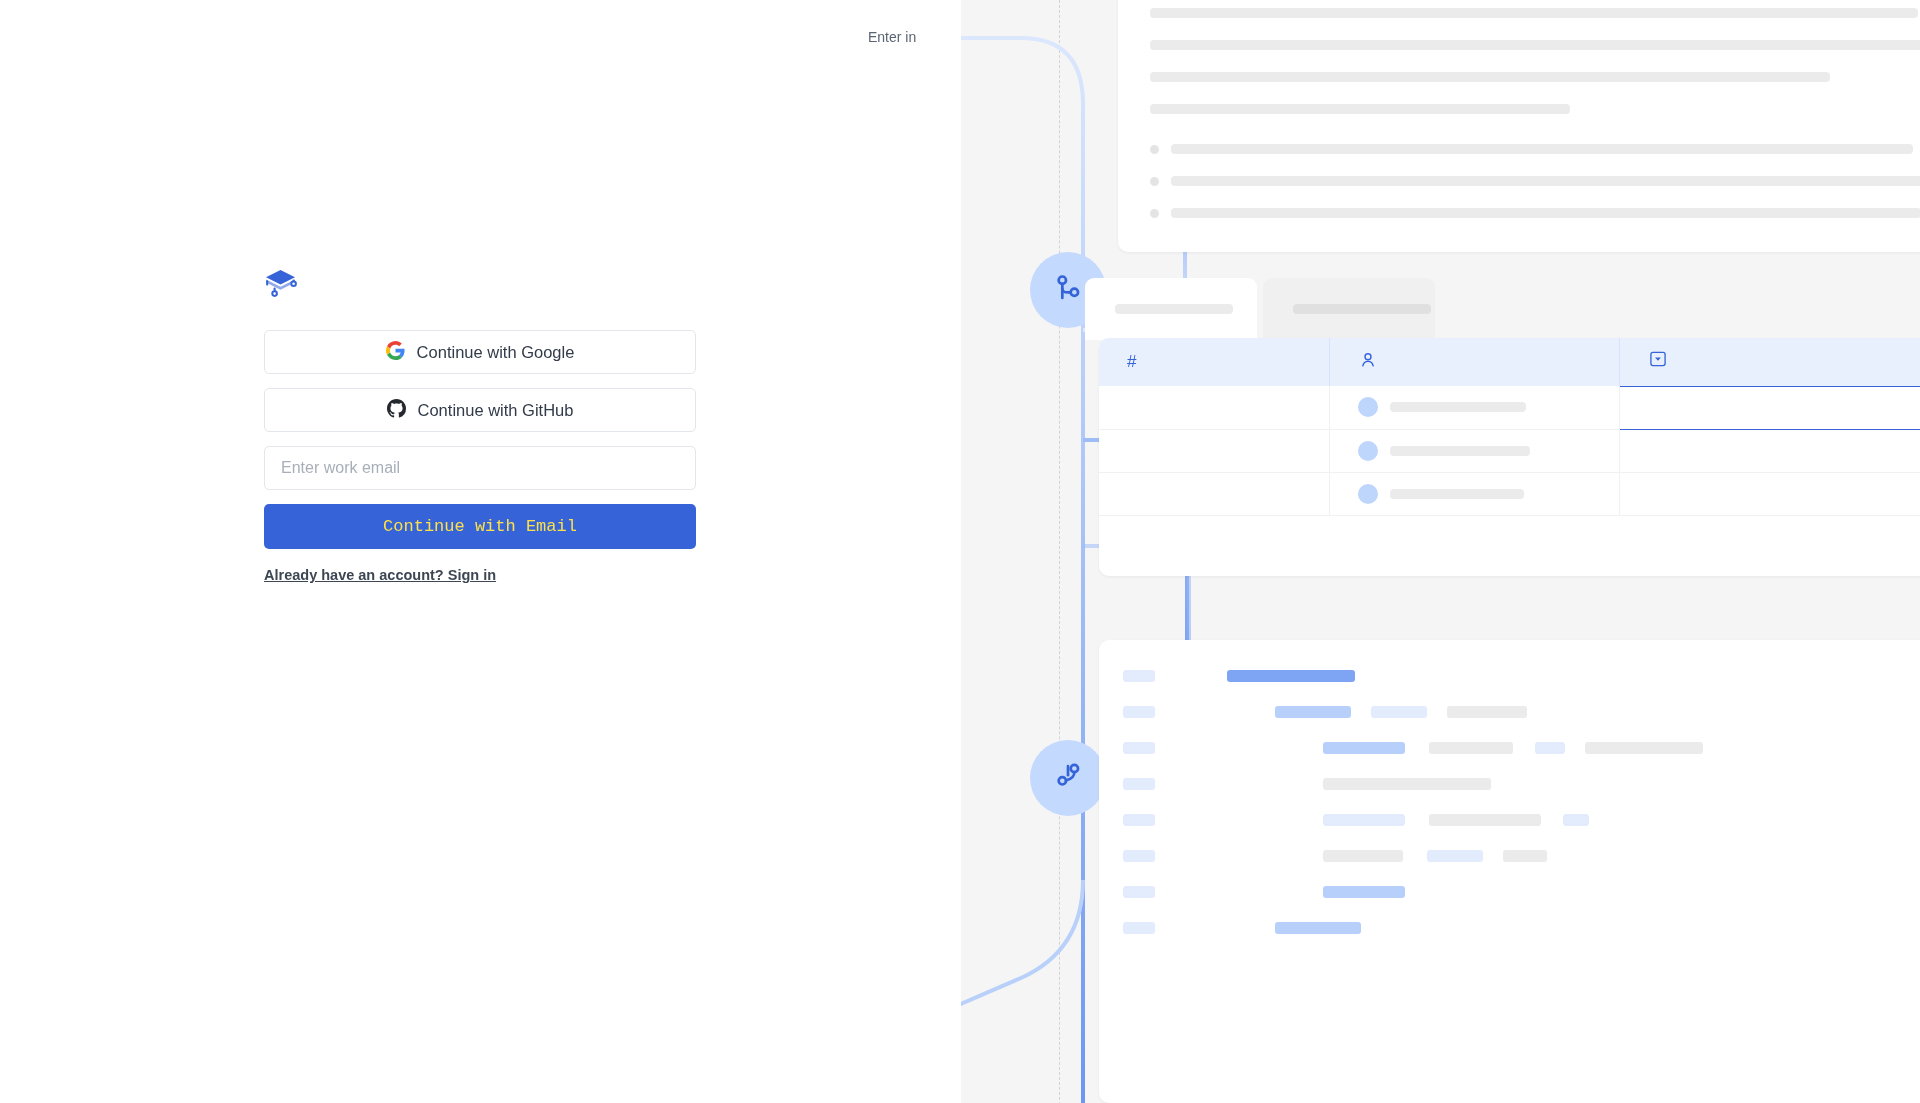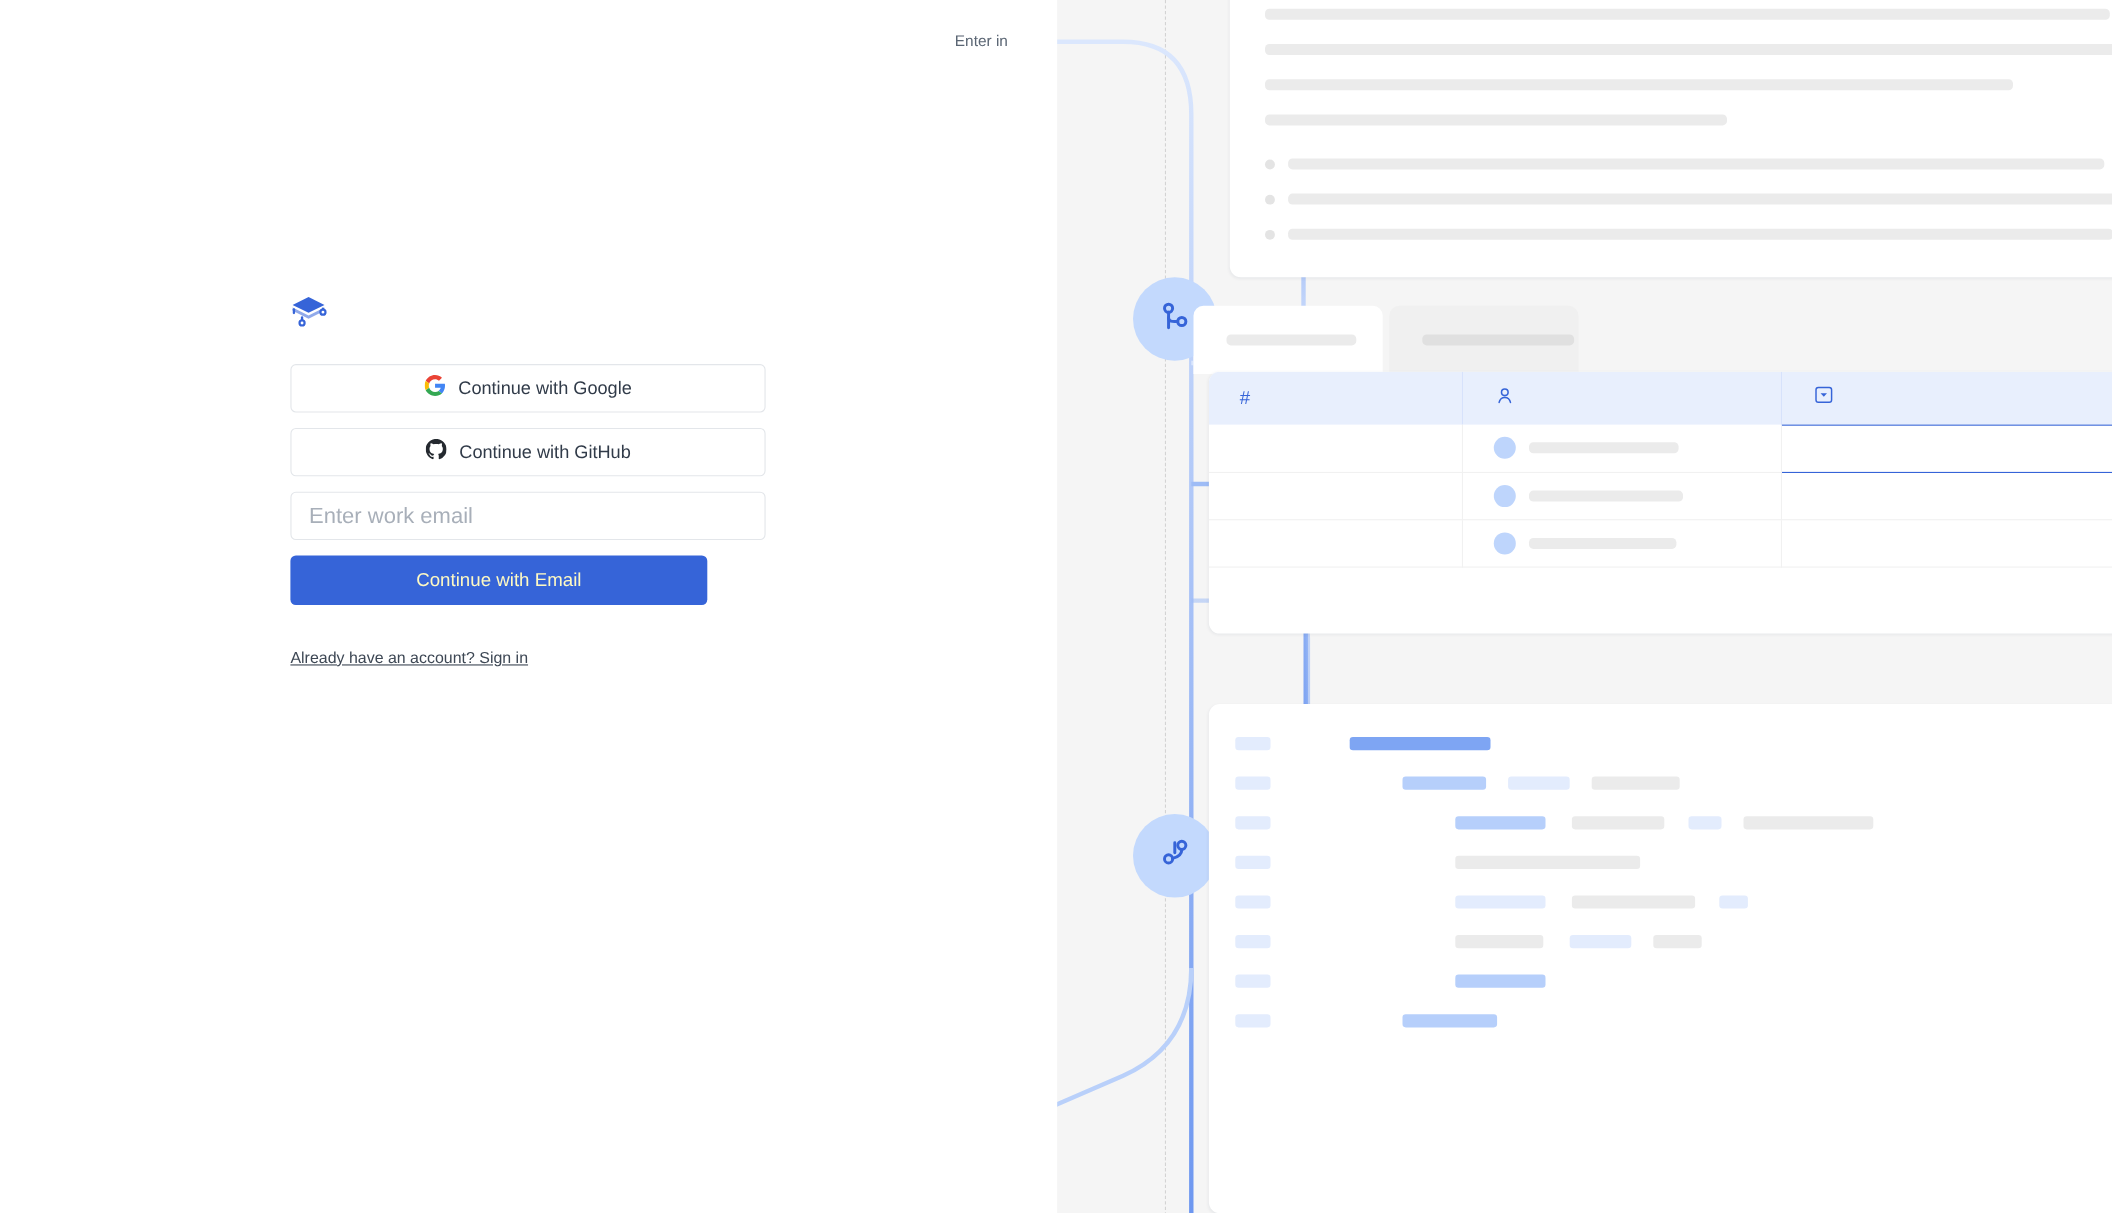--- a/index.html
+++ b/index.html
@@ -50,46 +50,47 @@
     font-size: 13.5px; color: #8a93a0;
     padding-top: 23px;
   }
 
   #email-input {
     display: block;
     width: 432px; height: 44px;
     border: 1px solid #e3e6ea;
     border-radius: 5px;
     padding: 4px 16px;
-    font-size: 20px;
+    font-size: 16px;
     font-family: "Liberation Sans", sans-serif;
     color: #313b49;
     background: #ffffff;
     outline: none;
     margin-top: 14px;
   }
   #email-input::placeholder { color: #a8afb9; }
 
   #submit-btn {
-    width: 379px; height: 45px;
+    width: 432px; height: 45px;
     margin-top: 14px;
     background: #3664d8;
     border: none; border-radius: 5px;
-    color: #fef9c3; font-size: 17px;
-    font-family: Liberation Sans, sans-serif;
+    color: #fde047; font-size: 17px;
+    font-family: Liberation Mono, monospace;
     cursor: pointer;
   }
 
   #signin-link {
     display: inline-block;
-    margin-top: 41px;
+    margin-top: 18px;
     font-size: 14.5px;
     color: #3d4754;
     text-decoration: underline;
     cursor: pointer;
+    font-weight: bold;
   }
 
   #top-signin {
     position: absolute;
     left: 868px; top: 29px;
     font-size: 14px; color: #5a6573;
     cursor: pointer;
   }
 
   

